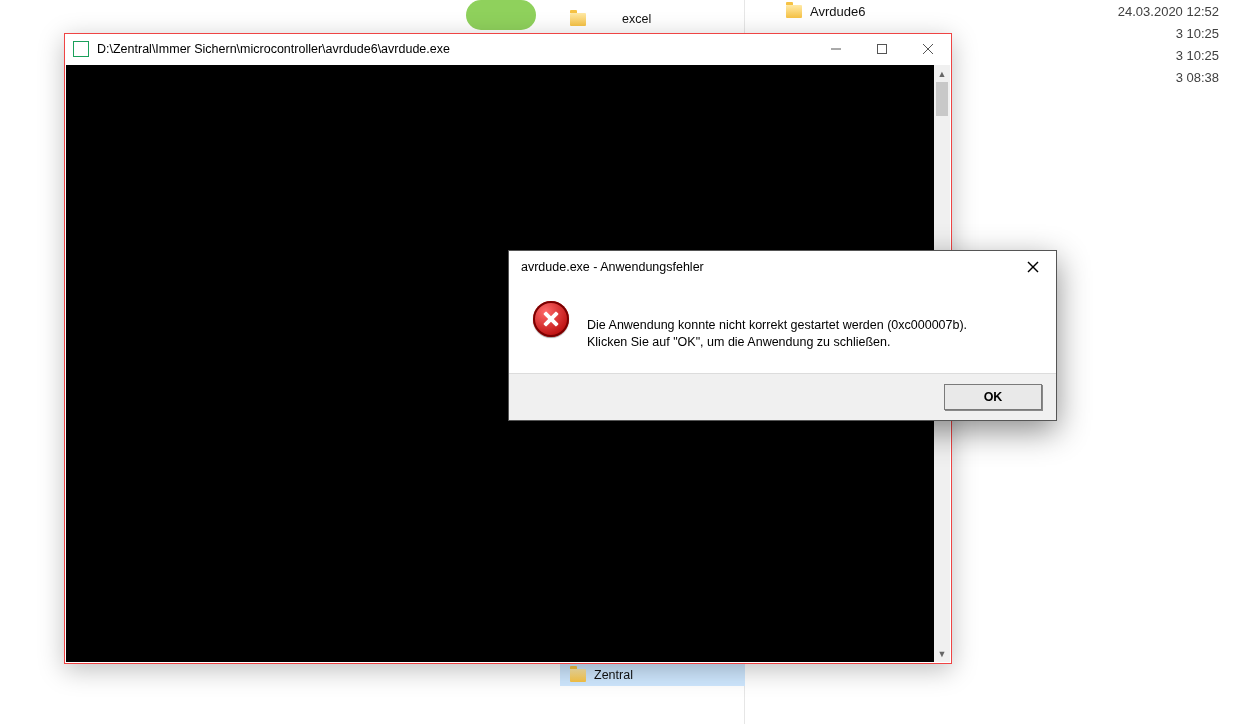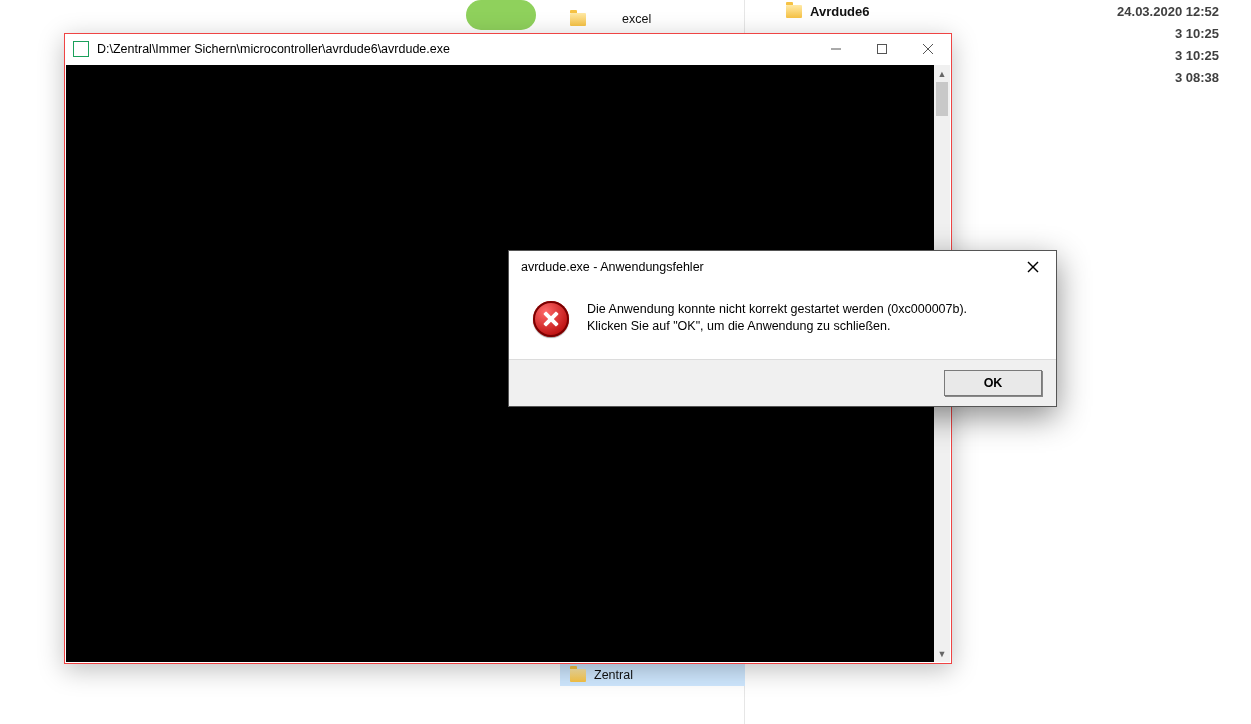--- a/index.html
+++ b/index.html
@@ -8,21 +8,21 @@
   
   .explorer-bg { position: absolute; inset: 0; background: #ffffff; }
   .bg-mid-panel { position: absolute; left: 560px; top: 0; width: 185px; height: 724px; background: #ffffff; border-right: 1px solid #e6e6e6; }
   .bg-mid-item { display: flex; align-items: center; gap: 8px; height: 22px; padding: 0 10px; font-size: 12.5px; color: #111; }
   .bg-mid-item.selected { background: #cfe8ff; }
   .folder-ic { width: 16px; height: 13px; background: linear-gradient(#ffe9a6,#f6c244); border-radius: 1px; position: relative; }
   .folder-ic::before { content:""; position:absolute; top:-3px; left:0; width:7px; height:3px; background:#f6c244; border-radius:1px 1px 0 0; }
   .bg-green-blob { position:absolute; left:466px; top:0; width:70px; height:30px; border-radius:18px; background: #8fd15c; }
 
   .bg-right-panel { position: absolute; left: 756px; top: 0; right: 0; height: 100px; background:#fff; }
-  .bg-right-row { display:flex; align-items:center; height:22px; font-size:13px; color:#111;font-weight:bold; }
+  .bg-right-row { display:flex; align-items:center; height:22px; font-size:13px; color:#111; }
   .bg-right-row .nm { display:flex; align-items:center; gap:8px; width:300px; padding-left:30px; }
   .bg-right-row .dt { margin-left:auto; padding-right:32px; color:#404040; }
 
   
   .console-window { position: absolute; left: 64px; top: 33px; width: 888px; height: 631px; background: #ffffff; border: 1px solid #ef4444; box-shadow: 0 6px 24px rgba(0,0,0,.25); }
   .titlebar { height: 30px; display: flex; align-items: center; background: #ffffff; }
   .titlebar .app-ic { width: 16px; height: 16px; margin: 0 8px 0 8px; border: 1.5px solid #1aa05a; background:#fff; }
   .titlebar .title-text { flex: 1; color: #000; font-size: 12.5px; white-space: nowrap; overflow: hidden; }
   .win-btns { display: flex; height: 100%; }
   .win-btn { width: 46px; display:flex; align-items:center; justify-content:center; color:#555; }
@@ -39,21 +39,21 @@
   .dlg-titlebar { height: 32px; display:flex; align-items:center; padding: 0 8px 0 12px; background:#fff; }
   .dlg-titlebar .t { flex:1; font-size:12.5px; color:#000; }
   .dlg-close { width:30px; height:30px; display:flex; align-items:center; justify-content:center; }
   .dlg-close svg { width:12px; height:12px; stroke:#000; stroke-width:1.4; }
 
   .dlg-body { padding: 18px 20px 22px 24px; display:flex; gap:18px; background:#fff; }
   .err-icon { width:36px; height:36px; border-radius:50%; background: radial-gradient(circle at 35% 30%, #ff6a6a, #c01414 70%); position:relative; box-shadow: inset 0 0 0 2px #7a0000, 0 1px 1px rgba(0,0,0,.4); flex:none; }
   .err-icon::before, .err-icon::after { content:""; position:absolute; left:50%; top:50%; width:18px; height:4px; background:#fff; border-radius:1px; }
   .err-icon::before { transform: translate(-50%,-50%) rotate(45deg); }
   .err-icon::after  { transform: translate(-50%,-50%) rotate(-45deg); }
-  .dlg-msg { font-size:12.5px; color:#000; line-height:1.35; }
+  .dlg-msg { font-size:12.5px; color:#000; line-height:1.35;margin-top:16px; }
 
   .dlg-footer { background:#f0f0f0; border-top:1px solid #dcdcdc; padding:10px 14px; display:flex; justify-content:flex-end;font-weight:bold; }
   .ok-btn { min-width:98px; height:26px; background:#e9e9e9; border:1px solid #7a7a7a; box-shadow: 1px 1px 0 #888; font-size:12.5px; display:flex; align-items:center; justify-content:center; cursor:default; }
 
   
   .bg-mid-bottom { position:absolute; left:560px; top:664px; width:185px; }
 </style>
 </head>
 <body>
 

